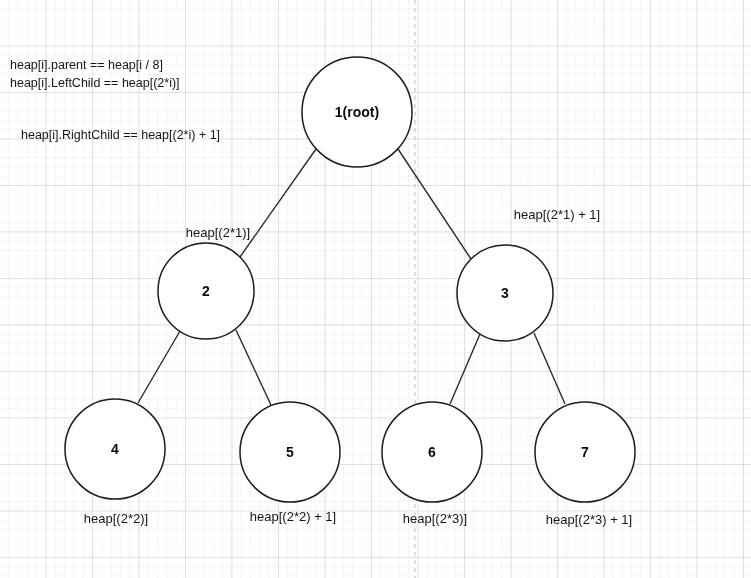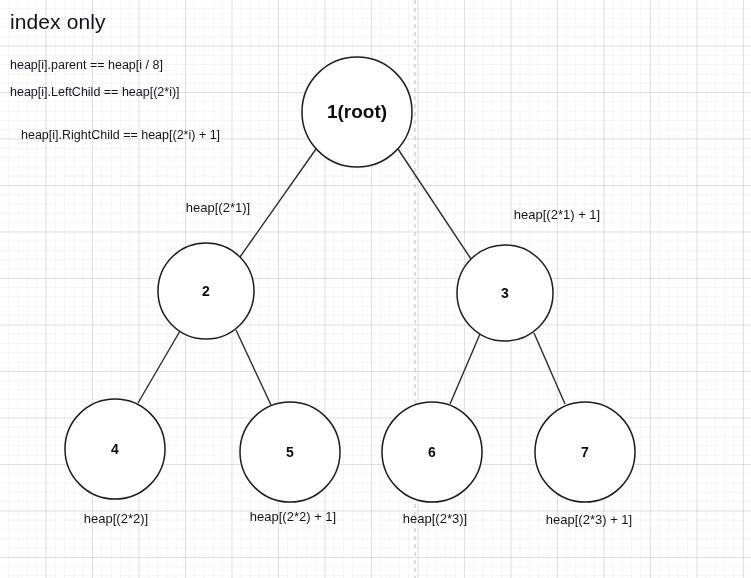--- a/index.html
+++ b/index.html
@@ -68,33 +68,33 @@
     font-weight: 400;
     letter-spacing: 0.1px;
     color: #111118;
   }
   .formula {
     left: 10px;
     font-size: 12.5px;
     color: #15151f;
   }
   #formula0 { top: 58px; }
-  #formula1 { top: 85px; }
+  #formula1 { top: 76px; }
   #formula2 { top: 128px; padding-left: 11px; }
 
   .node-label {
     position: absolute;
     transform: translate(-50%, -50%);
     font-size: 14px;
     font-weight: bold;
     color: #0b0b12;
     white-space: nowrap;
   }
   .node-label.root-label {
-    font-size: 19px;
+    font-size: 14px;
   }
 
   .edge-label {
     position: absolute;
     transform: translate(-50%, -50%);
     font-size: 13px;
     color: #15151f;
     white-space: nowrap;
   }
   .leaf-label {
@@ -125,35 +125,34 @@
 
     <circle class="node-circle" cx="357" cy="112" r="55"></circle>
     <circle class="node-circle" cx="206" cy="291" r="48"></circle>
     <circle class="node-circle" cx="505" cy="293" r="48"></circle>
     <circle class="node-circle" cx="115" cy="449" r="50"></circle>
     <circle class="node-circle" cx="290" cy="452" r="50"></circle>
     <circle class="node-circle" cx="432" cy="452" r="50"></circle>
     <circle class="node-circle" cx="585" cy="452" r="50"></circle>
   </svg>
 
-  <div class="txt" id="title">index only</div>
 
   <div class="txt formula" id="formula0">heap[i].parent == heap[i / 8]</div>
   <div class="txt formula" id="formula1">heap[i].LeftChild == heap[(2*i)]</div>
   <div class="txt formula" id="formula2">heap[i].RightChild == heap[(2*i) + 1]</div>
 
   <div class="node-label root-label" style="left:357px; top:112px;">1(root)</div>
   <div class="node-label" style="left:206px; top:291px;">2</div>
   <div class="node-label" style="left:505px; top:293px;">3</div>
   <div class="node-label" style="left:115px; top:449px;">4</div>
   <div class="node-label" style="left:290px; top:452px;">5</div>
   <div class="node-label" style="left:432px; top:452px;">6</div>
   <div class="node-label" style="left:585px; top:452px;">7</div>
 
-  <div class="edge-label" style="left:218px; top:207px;">heap[(2*1)]</div>
+  <div class="edge-label" style="left:218px; top:232px;">heap[(2*1)]</div>
   <div class="edge-label" style="left:557px; top:214px;">heap[(2*1) + 1]</div>
 
   <div class="leaf-label" style="left:116px; top:518px;">heap[(2*2)]</div>
   <div class="leaf-label" style="left:293px; top:516px;">heap[(2*2) + 1]</div>
   <div class="leaf-label" style="left:435px; top:518px;">heap[(2*3)]</div>
   <div class="leaf-label" style="left:589px; top:519px;">heap[(2*3) + 1]</div>
 
 </div>
 
 </body></html>

